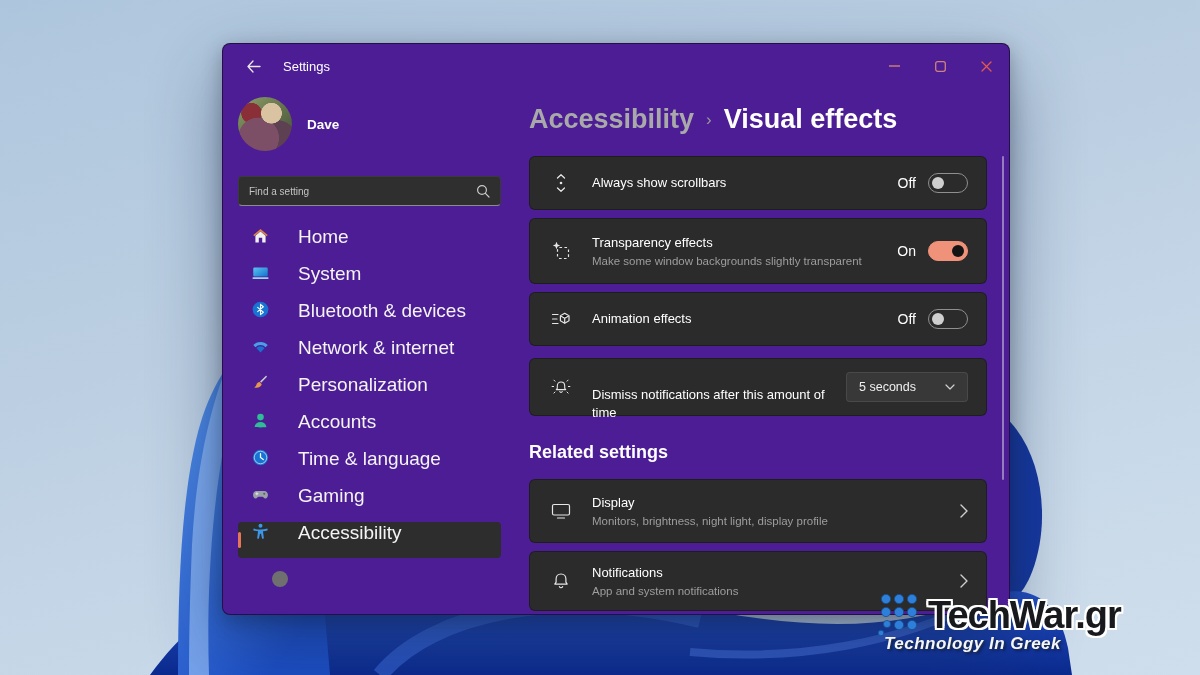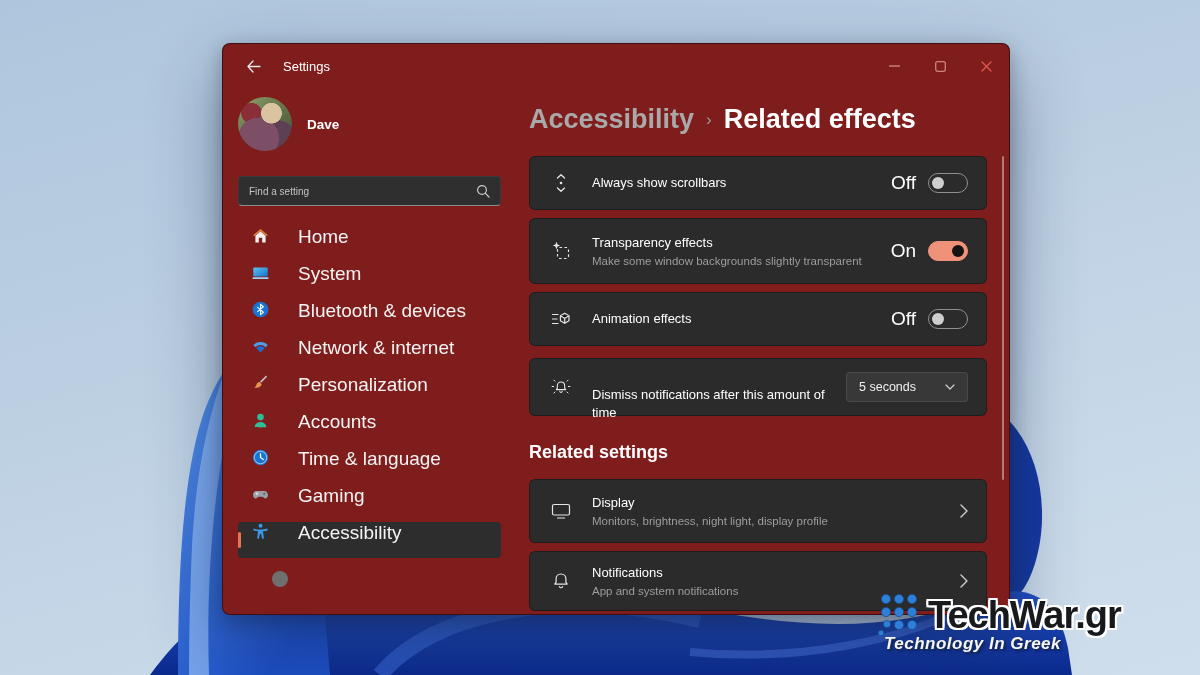--- a/index.html
+++ b/index.html
@@ -8,21 +8,21 @@
   
   .desktop {
     position:absolute; inset:0;
     background:linear-gradient(165deg,#aec6dd 0%,#bccfe2 40%,#c8d9e9 75%,#cfdeec 100%);
   }
   .bloom { position:absolute; left:0; top:0; }
 
   
   .window {
     position:absolute; left:222px; top:43px; width:788px; height:572px;
-    background:#7f1d1d; border-radius:8px; overflow:hidden;
+    background:#4c1d95; border-radius:8px; overflow:hidden;
     border:1px solid rgba(0,0,0,.5);
     box-shadow:0 30px 70px rgba(25,45,85,.45), 0 6px 20px rgba(0,0,0,.28);
     color:#f2f2f2;
   }
   .titlebar { height:44px; display:flex; align-items:center; padding-left:14px; position:relative; }
   .back-btn { width:32px; height:30px; display:flex; align-items:center; justify-content:center; background:none; border:0; border-radius:4px; cursor:pointer; }
   .app-title { font-size:13px; color:#ffffff; margin-left:14px; }
   .win-controls { position:absolute; right:0; top:0; height:44px; display:flex; }
   .win-btn { width:46px; height:100%; display:flex; align-items:center; justify-content:center; background:none; border:0; cursor:pointer; }
 
@@ -76,21 +76,21 @@
     background:#2b2b2b; border:1px solid rgba(0,0,0,.32); border-radius:6px;
     display:flex; align-items:center; margin-bottom:8px; padding-right:18px;
   }
   .h54{height:54px} .h66{height:66px} .h58{height:58px} .h64{height:64px} .h60{height:60px}
   .card.gap-top{ margin-top:12px; }
   .card-ico { width:62px; display:flex; align-items:center; justify-content:center; flex-shrink:0; }
   .card-text { flex:1; min-width:0; padding-right:10px; }
   .card-title { font-size:13px; color:#ffffff; line-height:18px; }
   .card-sub { font-size:11.5px; color:#9d9d9d; margin-top:2px; line-height:14px; }
   .ctl { display:flex; align-items:center; gap:12px; flex-shrink:0; }
-  .state-lbl { font-size:19px; color:#ffffff; }
+  .state-lbl { font-size:14px; color:#ffffff; }
 
   .toggle { width:40px; height:20px; border-radius:10px; position:relative; cursor:pointer; }
   .toggle.off { border:1px solid #8f8f8f; background:transparent; }
   .toggle.off .knob { position:absolute; left:3px; top:3px; width:12px; height:12px; border-radius:50%; background:#cfcfcf; }
   .toggle.on { background:var(--accent-toggle,#f0927a); border:1px solid var(--accent-toggle,#f0927a); }
   .toggle.on .knob { position:absolute; right:3px; top:3px; width:12px; height:12px; border-radius:50%; background:#141414; }
 
   .dropdown {
     min-width:122px; height:30px; background:#383838;
     border:1px solid rgba(255,255,255,.09); border-radius:4px;
@@ -278,21 +278,21 @@
         <div style="position:relative;height:20px;">
           <span class="partial-item"></span>
         </div>
       </nav>
     </aside>
 
     <main class="main">
       <div class="breadcrumb">
         <span class="bc-parent">Accessibility</span>
         <span class="bc-sep">›</span>
-        <span class="bc-current">Related effects</span>
+        <span class="bc-current">Visual effects</span>
       </div>
 
       <div class="cards">
 
         <div class="card h54">
           <span class="card-ico">
             <svg width="14" height="20" viewBox="0 0 14 20">
                 <path d="M3.5 5 7 1.8 10.5 5" stroke="#e6e6e6" stroke-width="1.3" fill="none" stroke-linecap="round" stroke-linejoin="round"></path>
                 <circle cx="7" cy="10" r="1.3" fill="#e6e6e6"></circle>
                 <path d="M3.5 15 7 18.2 10.5 15" stroke="#e6e6e6" stroke-width="1.3" fill="none" stroke-linecap="round" stroke-linejoin="round"></path>

